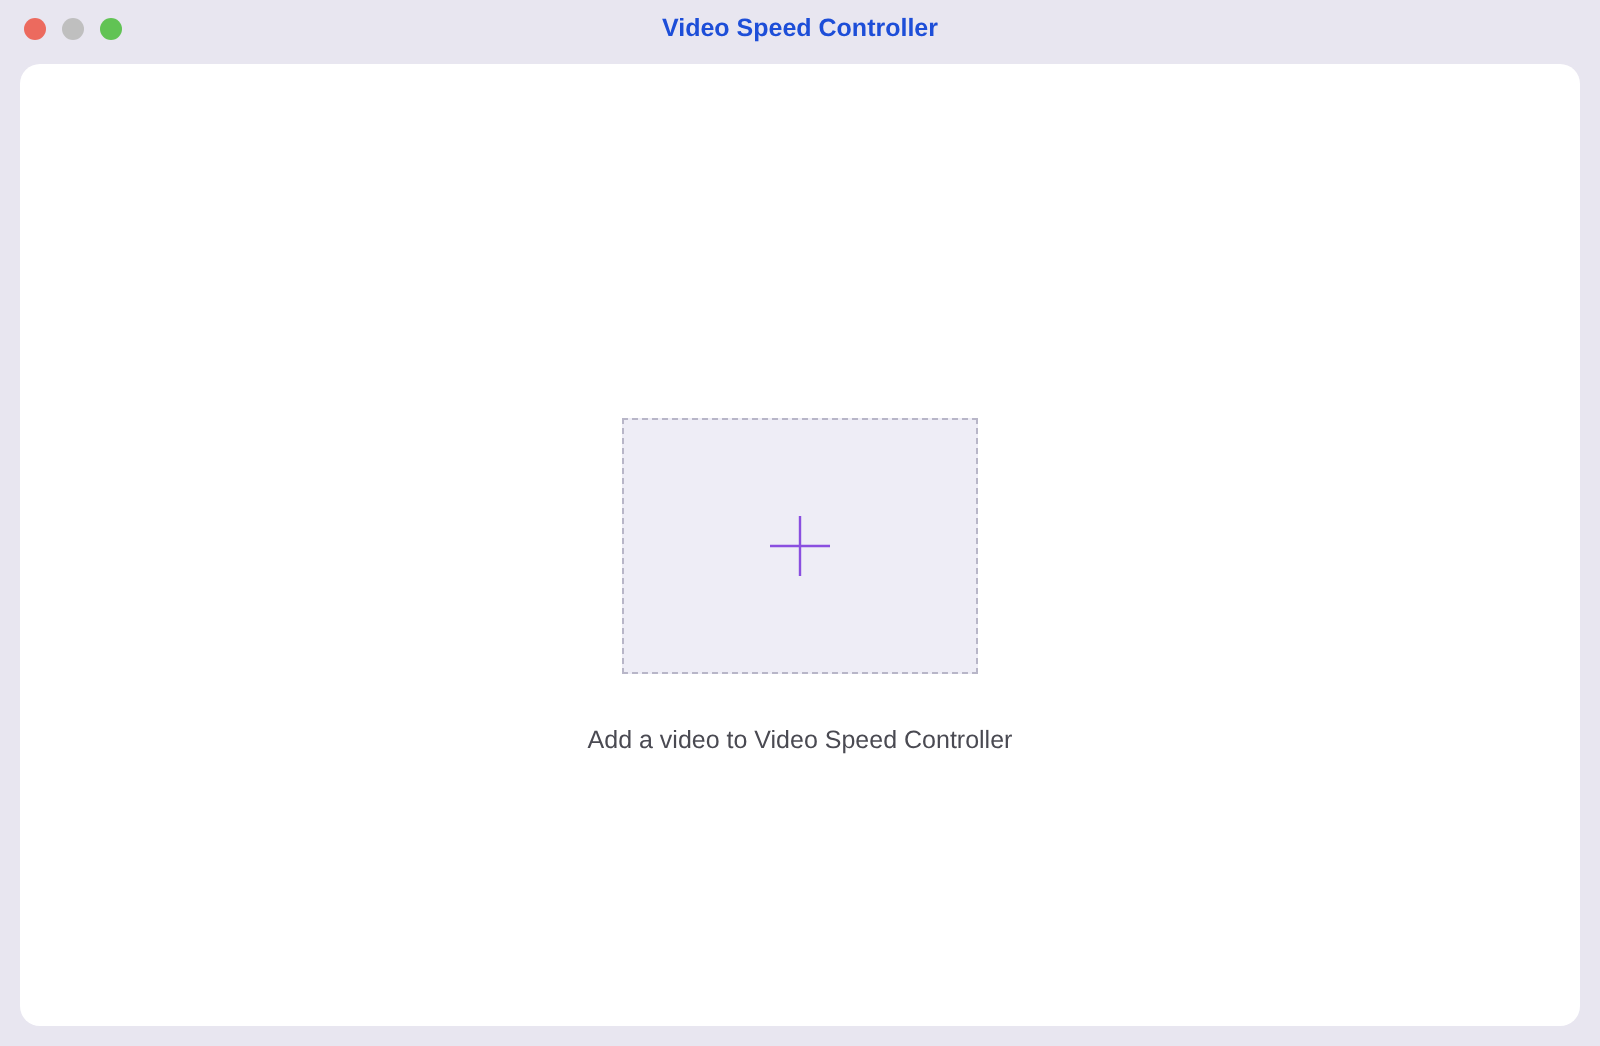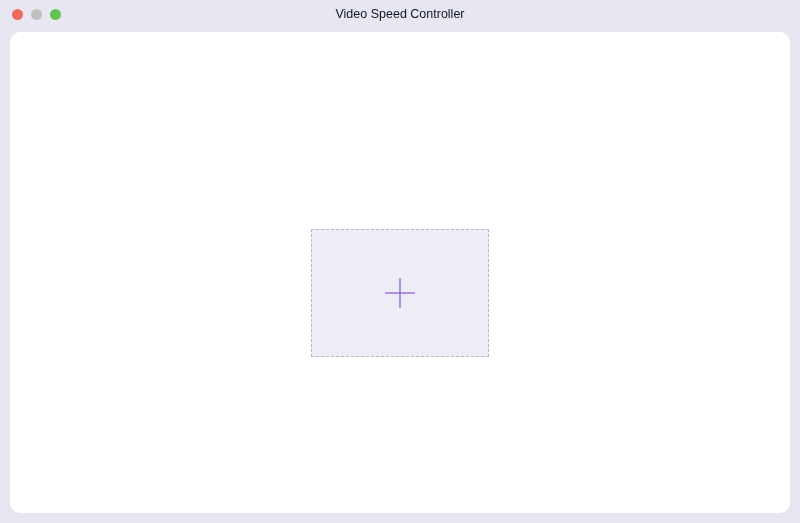--- a/index.html
+++ b/index.html
@@ -32,22 +32,22 @@
       border-radius: 50%;
     }
     .traffic-light.close { background: #ec6a5e; }
     .traffic-light.minimize { background: #bfbfbf; }
     .traffic-light.zoom { background: #61c354; }
     .window-title {
       position: absolute;
       left: 50%;
       transform: translateX(-50%);
       font-size: 12.5px;
-      color: #0f172a;
-      font-weight: 400;
+      color: #1d4ed8;
+      font-weight: 700;
     }
     .content-area {
       margin: 4px 10px 10px 10px;
       background: #ffffff;
       border-radius: 10px;
       height: calc(100% - 42px);
       display: flex;
       flex-direction: column;
       align-items: center;
       justify-content: center;
@@ -86,13 +86,14 @@
 
 <div class="content-area">
   <div class="dropzone">
     <span class="plus-icon">
       <svg width="38" height="38" viewBox="0 0 38 38">
         <line x1="19" y1="4" x2="19" y2="34" stroke="#8a4fe0" stroke-width="1.2"></line>
         <line x1="4" y1="19" x2="34" y2="19" stroke="#8a4fe0" stroke-width="1.2"></line>
       </svg>
     </span>
   </div>
+  <div class="help-text">Add a video to Video Speed Controller</div>
 </div>
 
 </body></html>

